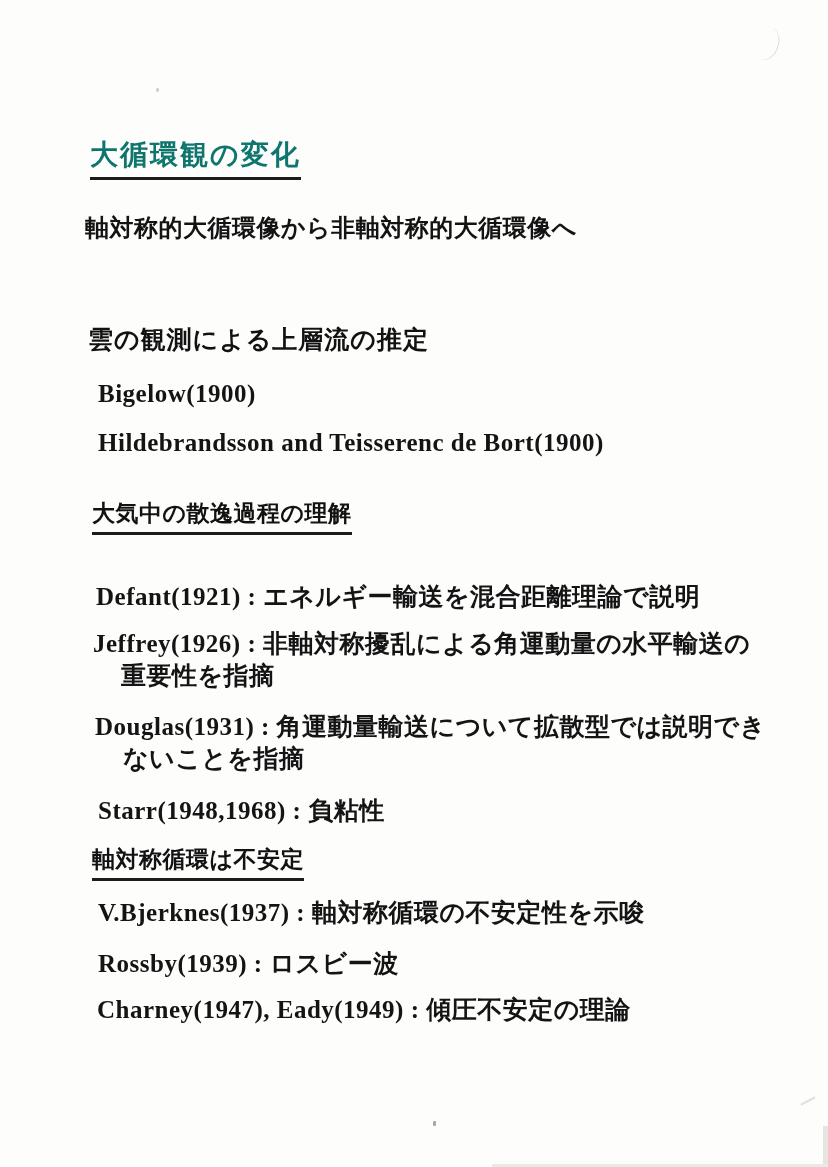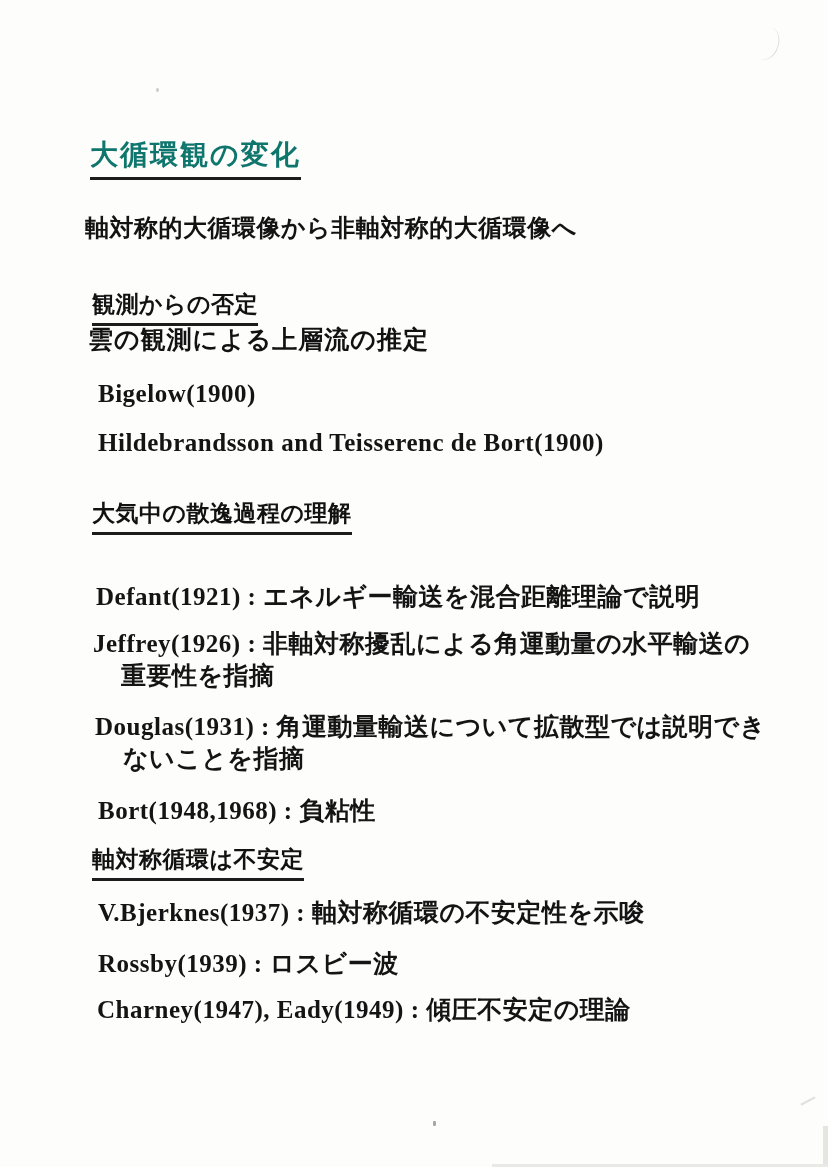--- a/index.html
+++ b/index.html
@@ -70,21 +70,20 @@
 </style>
 </head>
 <body>
 
 <div class="page">
 
   <div class="abs jp underlined doc-title" style="left:90px; top:136px;">大循環観の変化</div>
 
   <div class="abs jp doc-subtitle" style="left:85px; top:212px;">軸対称的大循環像から非軸対称的大循環像へ</div>
 
-  <div class="abs jp underlined sec-heading" style="left:92px; top:289px;">観測からの否定</div>
   <div class="abs jp sec-subheading" style="left:88px; top:323px;">雲の観測による上層流の推定</div>
 
   <div class="entry" style="left:98px; top:378px;">
     <span>Bigelow(1900)</span>
   </div>
   <div class="entry" style="left:98px; top:427px;">
     <span>Hildebrandsson and Teisserenc de Bort(1900)</span>
   </div>
 
   <div class="abs jp underlined sec-heading" style="left:92px; top:498px;font-family:Liberation Mono, monospace;">大気中の散逸過程の理解</div>
@@ -94,21 +93,21 @@
   </div>
   <div class="entry" style="left:93px; top:628px;">
     <span>Jeffrey(1926) : 非軸対称擾乱による角運動量の水平輸送の</span>
     <span class="cont">重要性を指摘</span>
   </div>
   <div class="entry" style="left:95px; top:711px;">
     <span>Douglas(1931) : 角運動量輸送について拡散型では説明でき</span>
     <span class="cont">ないことを指摘</span>
   </div>
   <div class="entry" style="left:98px; top:795px;">
-    <span>Bort(1948,1968) : 負粘性</span>
+    <span>Starr(1948,1968) : 負粘性</span>
   </div>
 
   <div class="abs jp underlined sec-heading" style="left:92px; top:844px;">軸対称循環は不安定</div>
 
   <div class="entry" style="left:98px; top:897px;text-align:right;">
     <span>V.Bjerknes(1937) : 軸対称循環の不安定性を示唆</span>
   </div>
   <div class="entry" style="left:98px; top:948px;">
     <span>Rossby(1939) : ロスビー波</span>
   </div>

